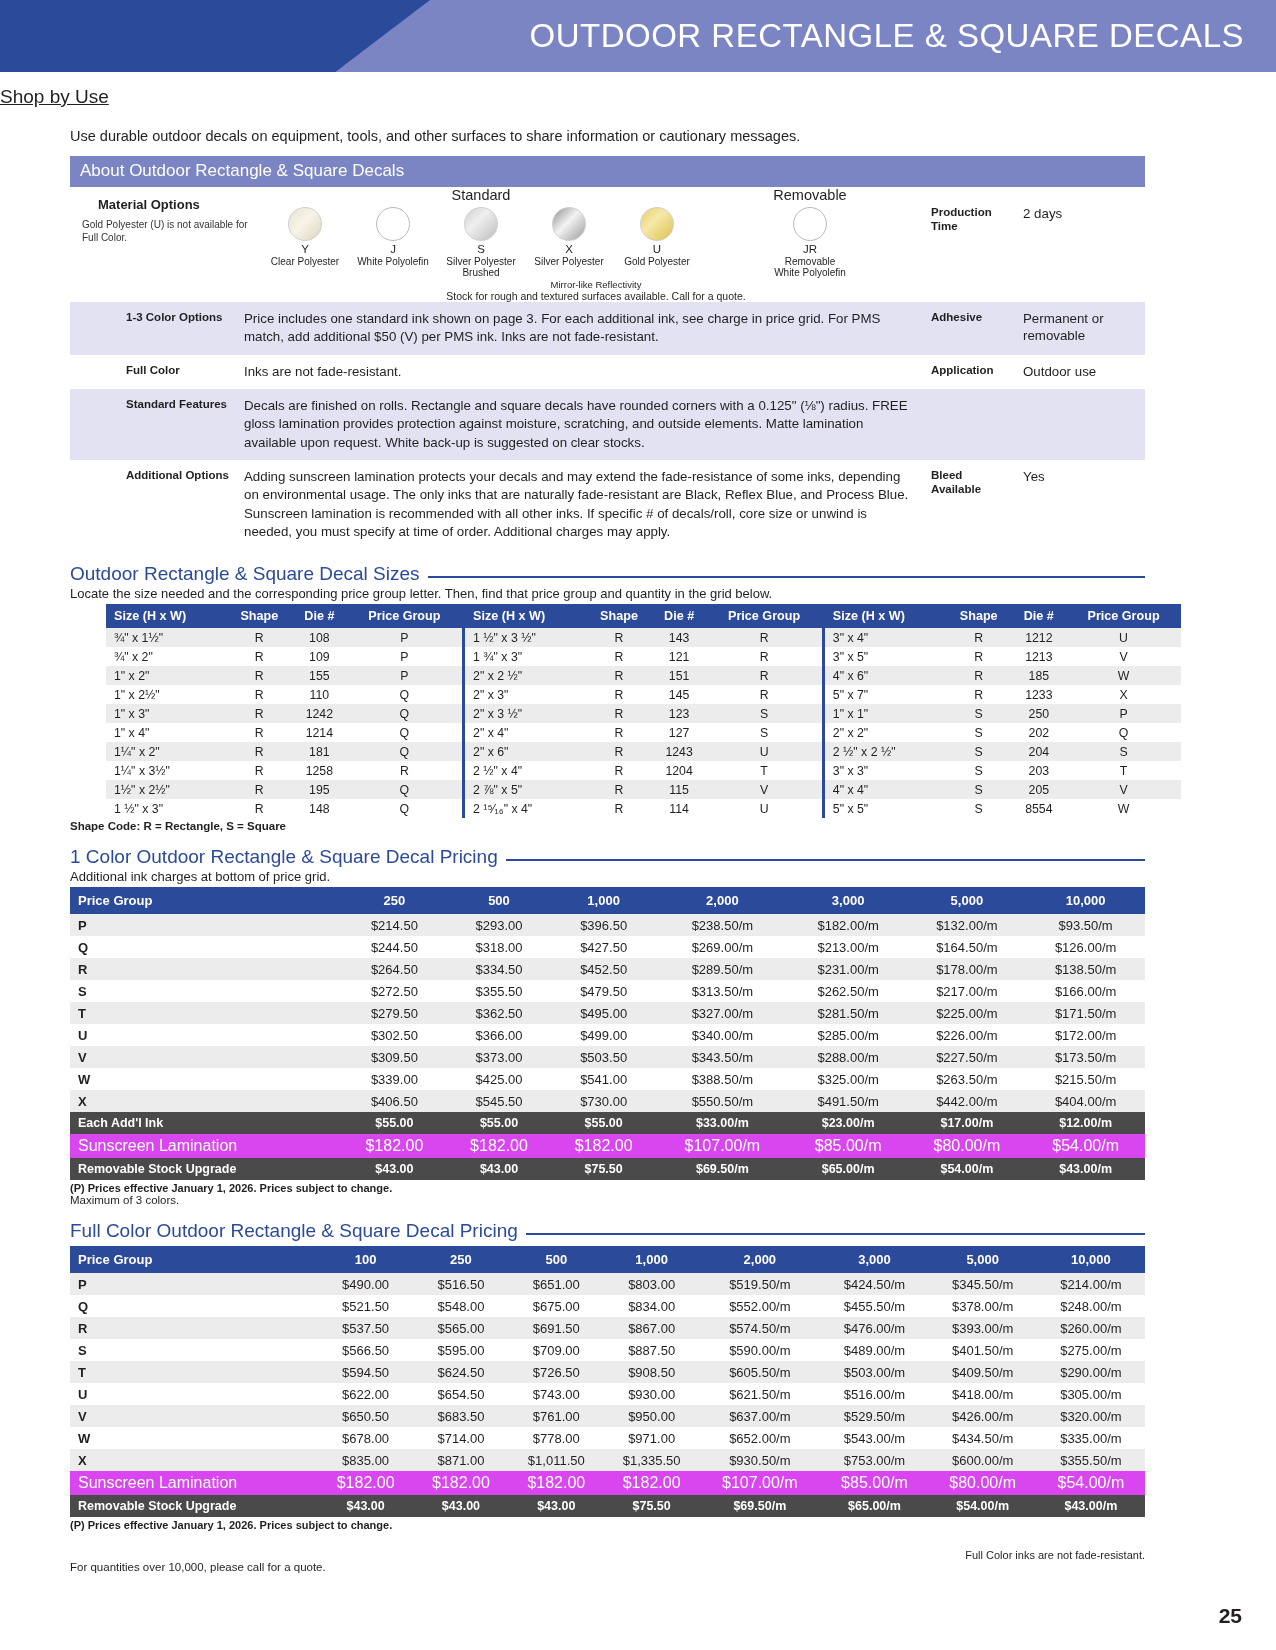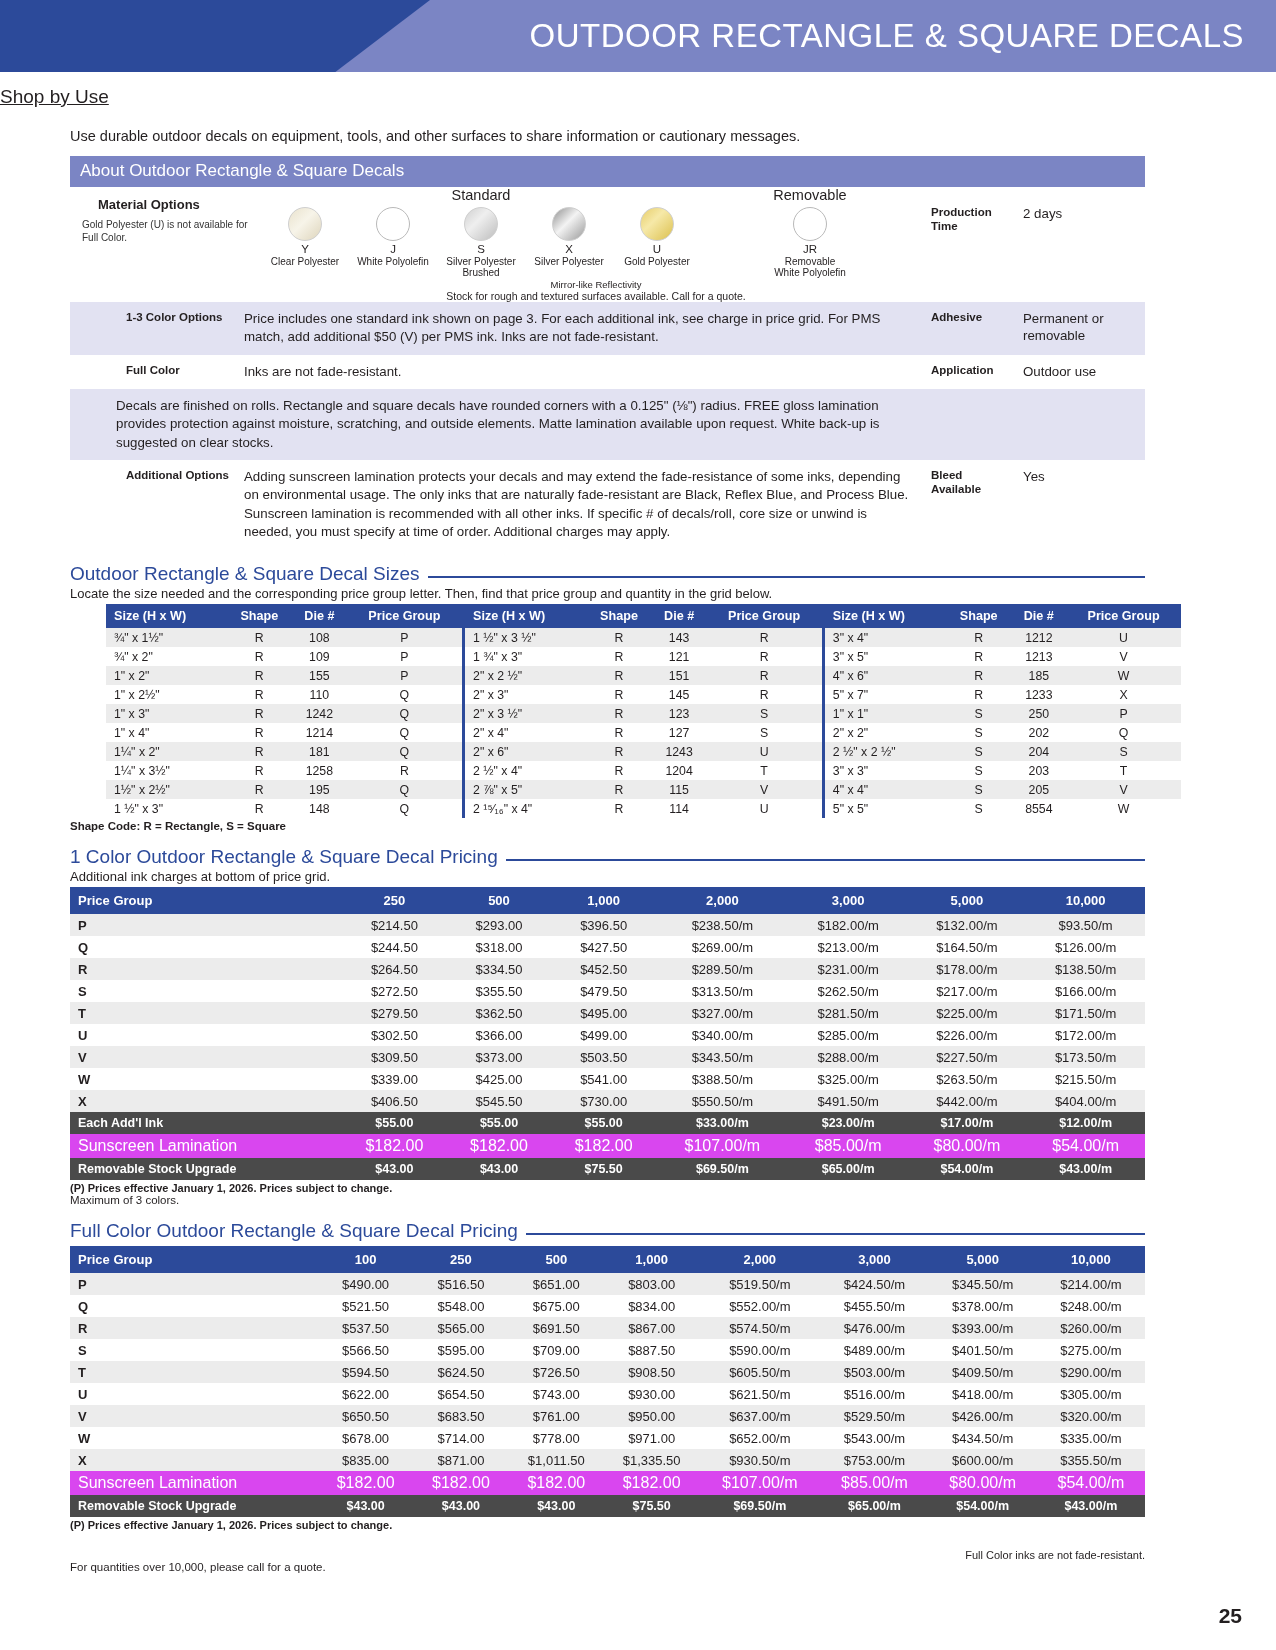--- a/index.html
+++ b/index.html
@@ -265,20 +265,21 @@
         <div class="rlbl">Adhesive</div>
         <div class="rval">Permanent or removable</div>
       </div>
       <div class="about-row plain">
         <div class="lbl">Full Color</div>
         <div class="val">Inks are not fade-resistant.</div>
         <div class="rlbl">Application</div>
         <div class="rval">Outdoor use</div>
       </div>
       <div class="about-row alt">
+        <div class="lbl">Standard Features</div>
         <div class="val">Decals are finished on rolls. Rectangle and square decals have rounded corners with a 0.125" (⅛") radius. FREE gloss lamination provides protection against moisture, scratching, and outside elements. Matte lamination available upon request. White back-up is suggested on clear stocks.</div>
         <div class="rlbl"></div>
         <div class="rval"></div>
       </div>
       <div class="about-row plain">
         <div class="lbl">Additional Options</div>
         <div class="val">Adding sunscreen lamination protects your decals and may extend the fade-resistance of some inks, depending on environmental usage. The only inks that are naturally fade-resistant are Black, Reflex Blue, and Process Blue. Sunscreen lamination is recommended with all other inks. If specific # of decals/roll, core size or unwind is needed, you must specify at time of order.  Additional charges may apply.</div>
         <div class="rlbl">Bleed Available</div>
         <div class="rval">Yes</div>
       </div>

